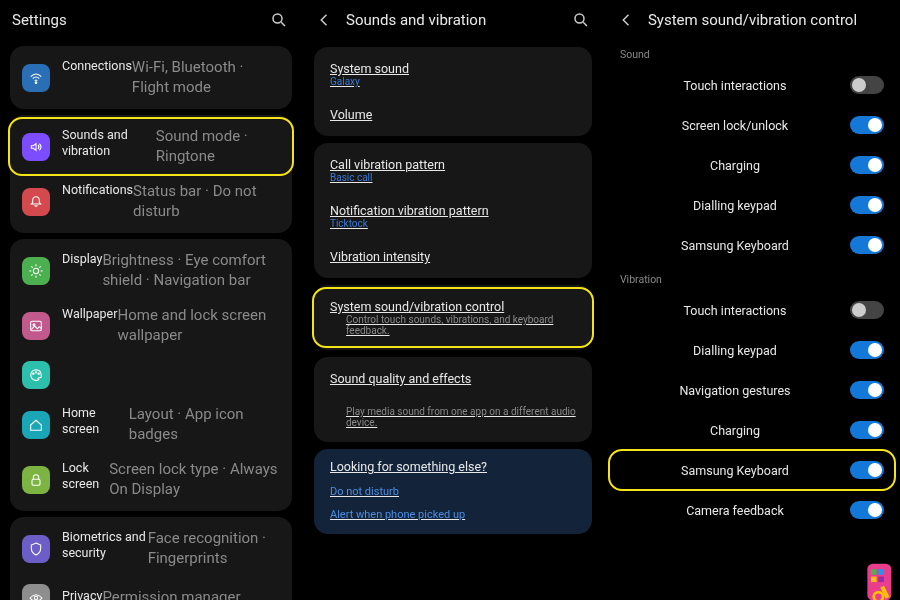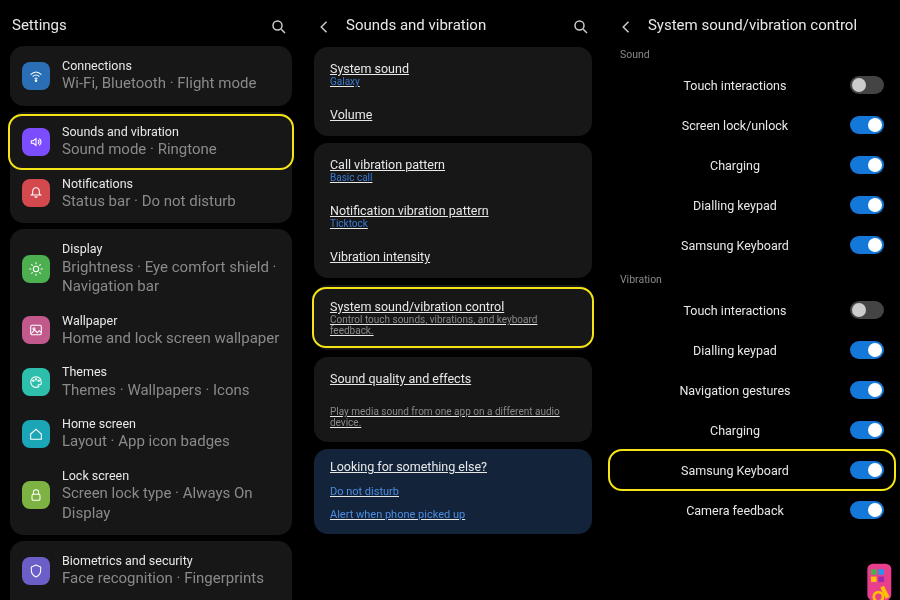--- a/index.html
+++ b/index.html
@@ -11,30 +11,30 @@
     display: flex;
     overflow: hidden;
     font-size: 12px;
   }
   .panel { flex: 1; height: 100%; background:#000; position:relative; overflow:hidden; }
   .p1 { flex: 1.02; }
   .p2 { flex: 1.02; }
   .p3 { flex: 1.0; }
 
   
-  .header { display:flex; align-items:flex-start; height:40px; padding: 16px 12px; }
+  .header { display:flex; align-items:center; height:40px; padding: 0 12px; }
   .header .title { font-size:15px; color:#e8e8e8; }
   .header .search, .header .back { color:#ccc; display:flex; align-items:center; justify-content:center; width:22px; height:22px; }
   .spacer { flex:1; }
 
   
   .group { background:#171717; border-radius:14px; margin:6px 10px; padding:4px 0; }
   .row { display:flex; align-items:center; padding:8px 12px; gap:12px; position:relative; }
   .row .icon { width:28px; height:28px; border-radius:8px; display:flex; align-items:center; justify-content:center; flex-shrink:0; }
-  .row .texts { display:flex; flex-direction:column; }
+  .row .texts { display:flex; }
   .row .title { font-size:12.5px; color:#e8e8e8; line-height:1.3; }
   .row .sub { font-size:15px; color:#8a8a8a; line-height:1.3; }
   .hl { border:2px solid #f5e416; border-radius:14px; position:absolute; pointer-events:none; }
 
   .icon-blue   { background:#2a6fb5; }
   .icon-purple { background:#7c4dff; }
   .icon-red    { background:#d3494e; }
   .icon-green  { background:#4caf50; }
   .icon-pink   { background:#c2598c; }
   .icon-cyan   { background:#2dbfab; }
@@ -45,21 +45,21 @@
   .icon-dgrey  { background:#6e6e6e; }
 
   .icon svg { width:16px; height:16px; }
   .icon svg * { stroke:#fff; stroke-width:1.6; fill:none; }
 
   
   .card2 { background:#171717; border-radius:14px; margin:7px 12px; padding:4px 0;text-decoration:underline; }
   .row2 { padding:10px 16px; position:relative; }
   .row2 .title { font-size:12.5px; color:#e8e8e8; }
   .row2 .sub  { font-size:10px; color:#3a7bd5; }
-  .row2 .sub.grey { color:#8a8a8a; }
+  .row2 .sub.grey { color:#8a8a8a;margin-left:16px; }
   .card-blue { background:#13233a; }
   .card-blue .title { font-size:12.5px; color:#e8e8e8; }
   .card-blue .link { font-size:11px; color:#4c8de0; padding:5px 0; }
 
   
   .section-label { font-size:10.5px; color:#888; padding:8px 16px 4px; }
   .toggle-row { display:flex; align-items:center; padding:11px 16px; position:relative;text-align:center; }
   .toggle-row .label { font-size:12.5px; color:#e8e8e8; flex:1; }
   .toggle { width:34px; height:18px; border-radius:10px; background:#444; position:relative; flex-shrink:0; }
   .toggle.on { background:#1478d8; }
@@ -161,24 +161,20 @@
           </div>
         </div>
         <div class="row">
           <div class="icon icon-cyan">
             <svg viewBox="0 0 24 24">
               <path d="M12 4 a8 8 0 1 0 4 15 q-2 -1 0 -3 h2 a2 2 0 0 0 2 -2 q0 -10 -8 -10 z"></path>
               <circle cx="8" cy="10" r="1" fill="#fff"></circle>
               <circle cx="12" cy="8" r="1" fill="#fff"></circle>
               <circle cx="16" cy="10" r="1" fill="#fff"></circle>
             </svg>
-          </div>
-          <div class="texts">
-            <div class="title">Themes</div>
-            <div class="sub">Themes  ·  Wallpapers  ·  Icons</div>
           </div>
         </div>
         <div class="row">
           <div class="icon icon-teal">
             <svg viewBox="0 0 24 24">
               <path d="M4 12 l8 -7 l8 7 v8 h-16 z"></path>
             </svg>
           </div>
           <div class="texts">
             <div class="title">Home screen</div>

